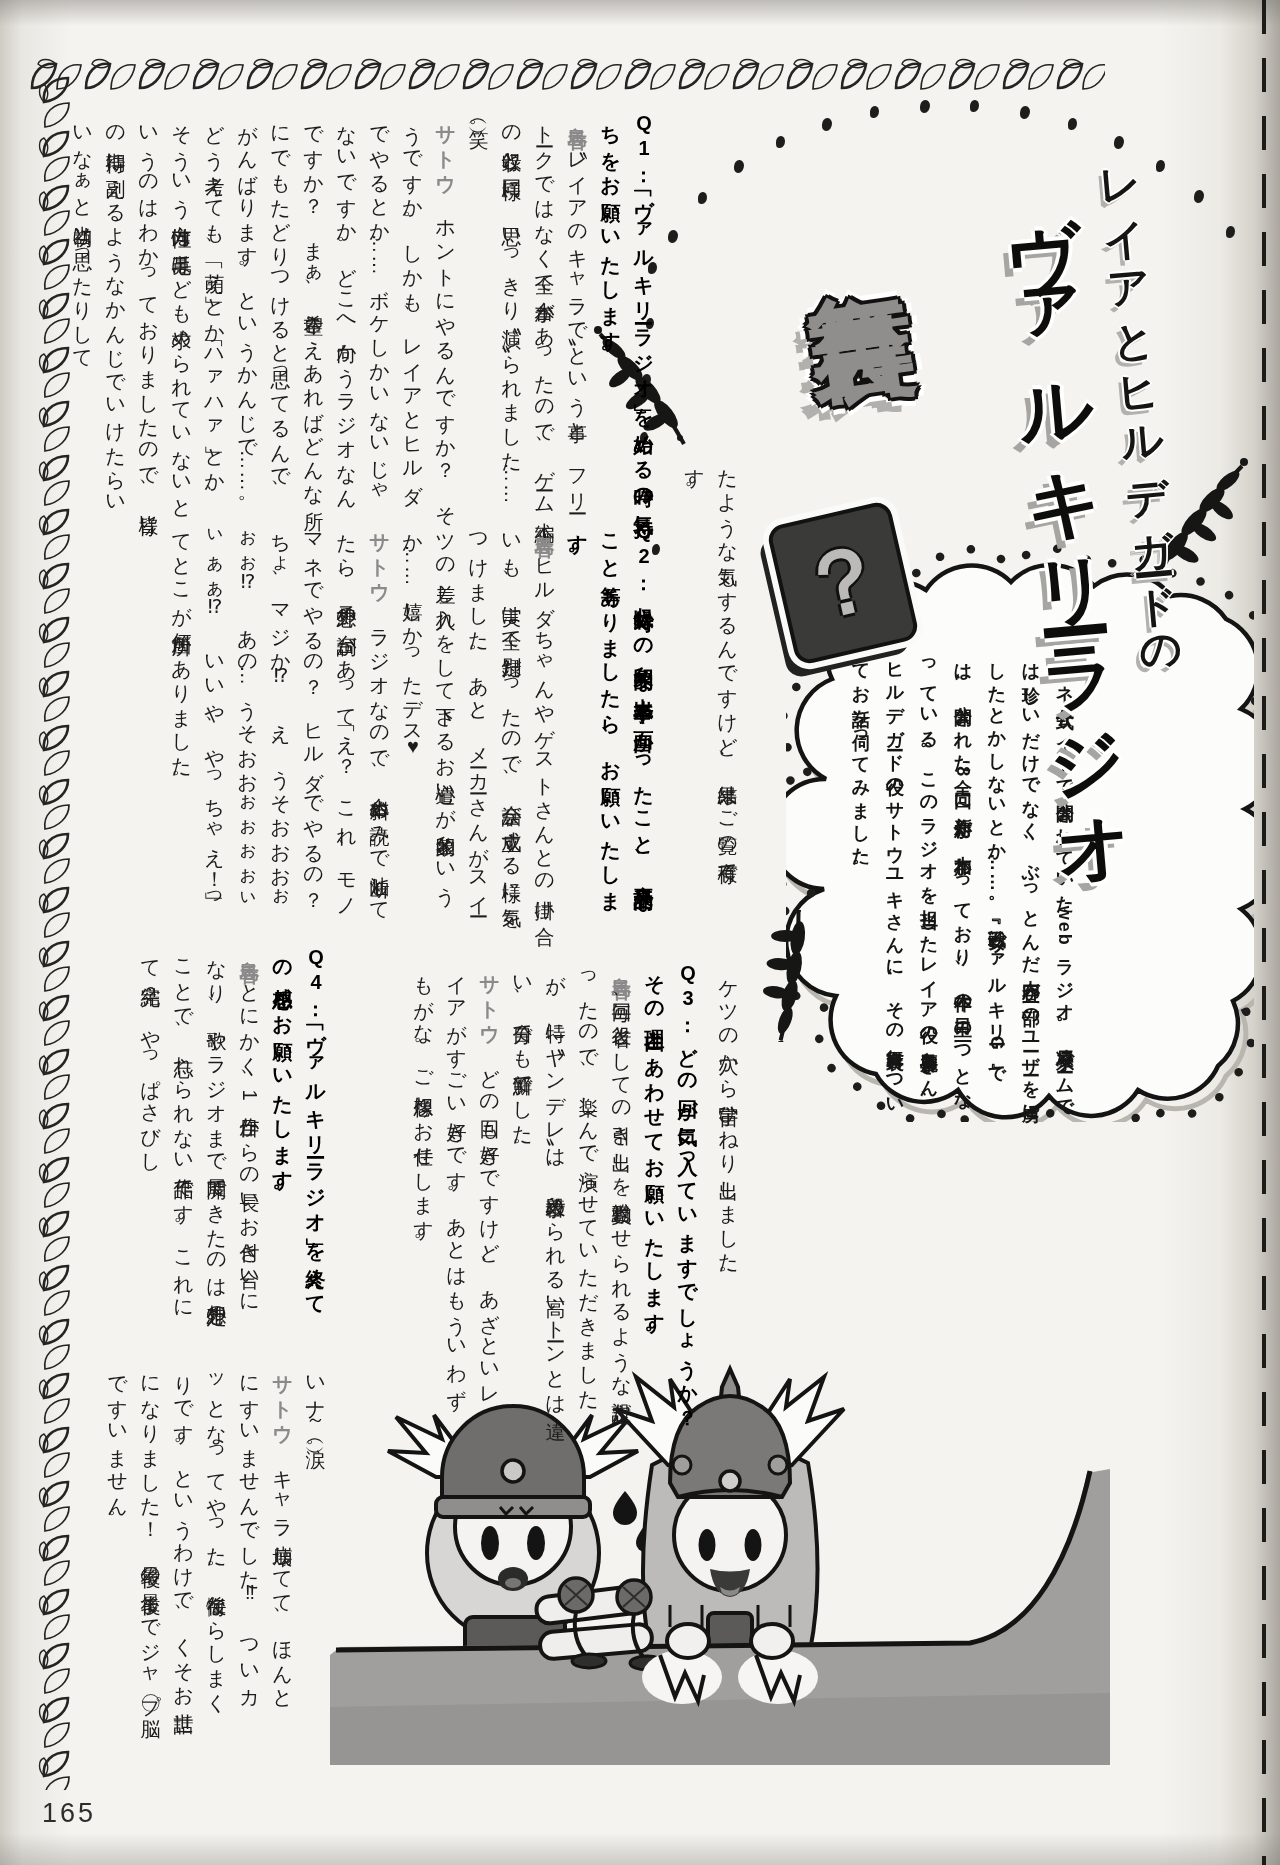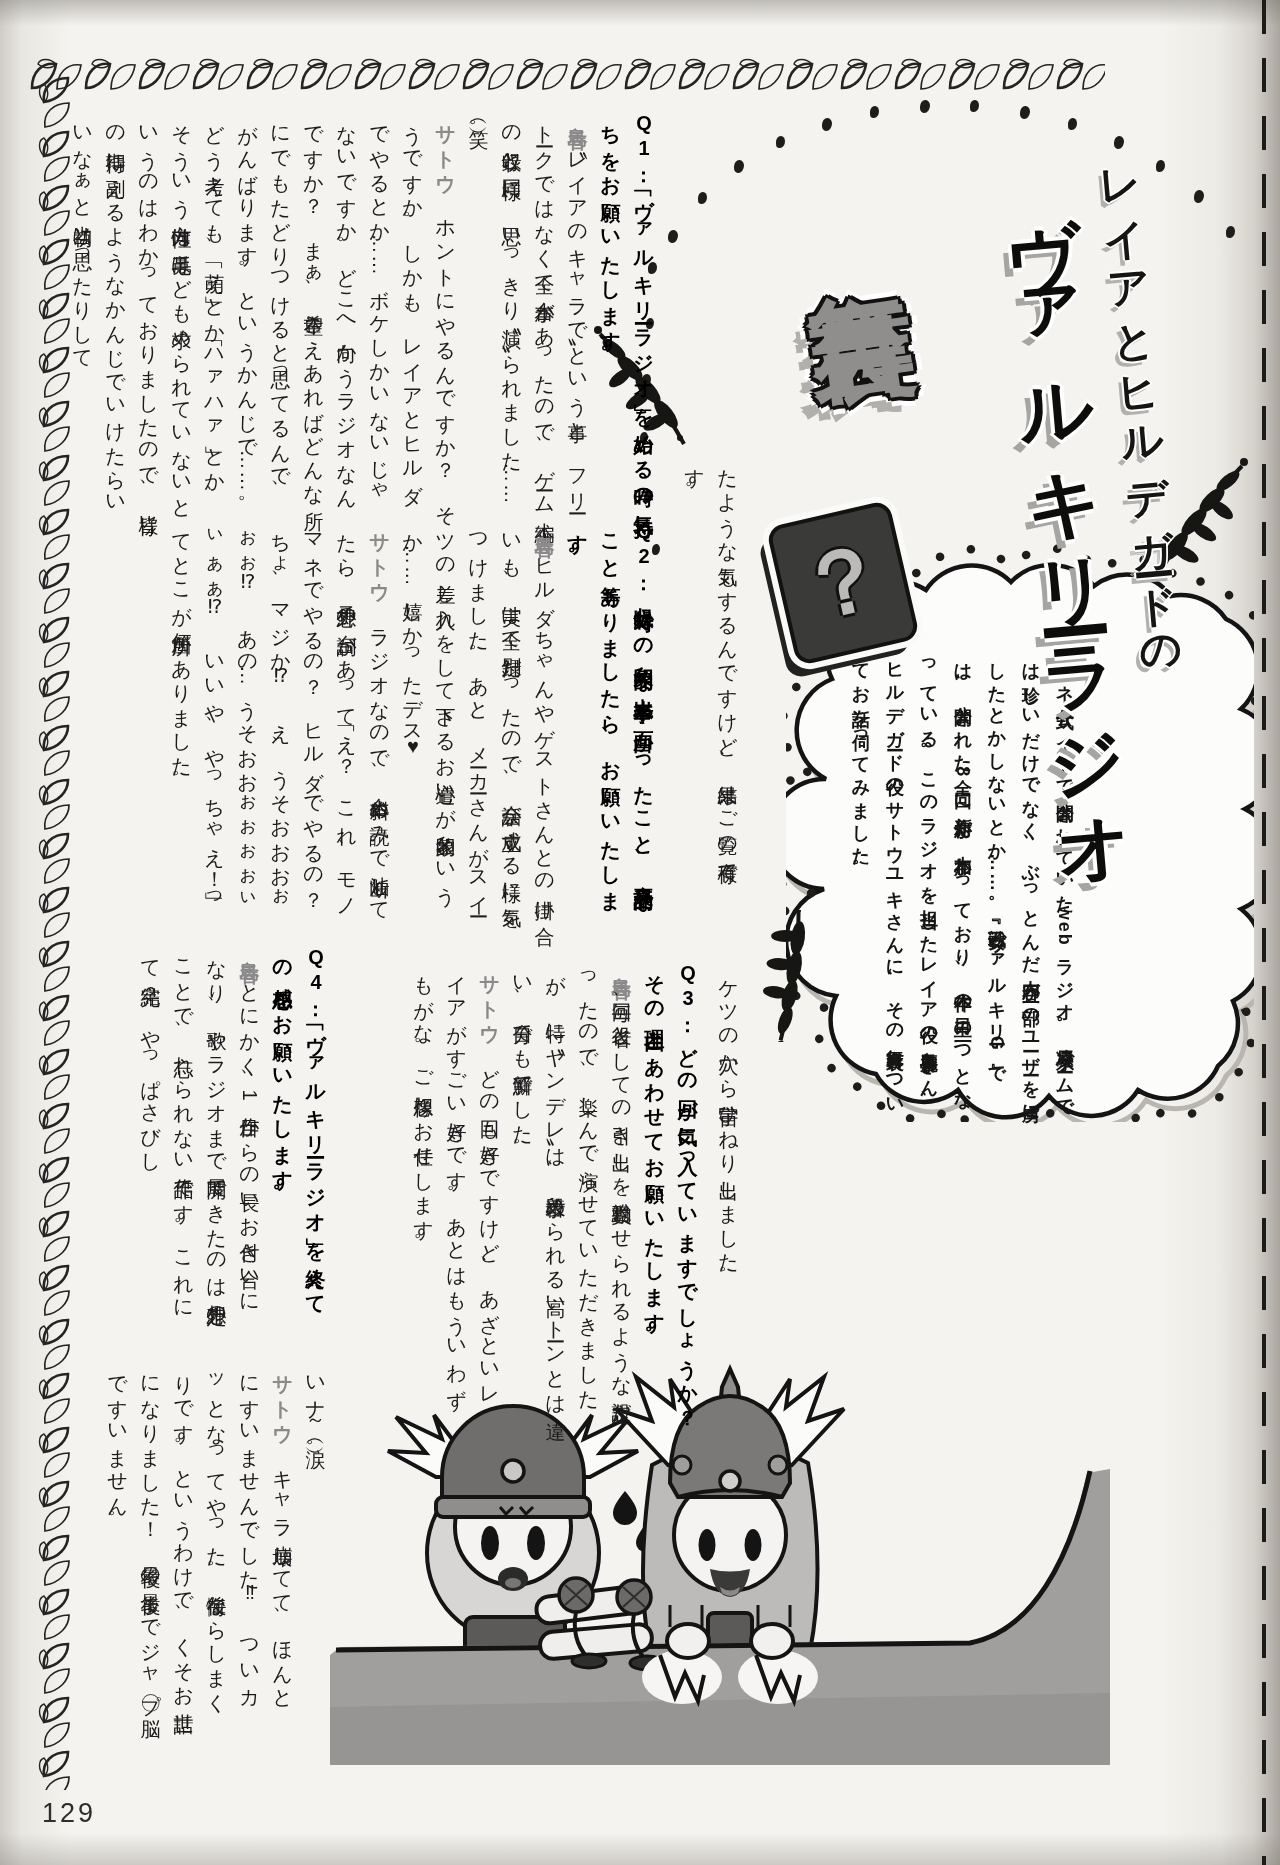--- a/index.html
+++ b/index.html
@@ -229,15 +229,15 @@
       <ellipse cx="352" cy="322" rx="40" ry="27" fill="#f6f5f3"></ellipse>
       <ellipse cx="448" cy="322" rx="40" ry="27" fill="#f6f5f3"></ellipse>
       <path d="M330,300 L345,342 L355,318 L368,346 L374,320" fill="none" stroke="#141414" stroke-width="4"></path>
       <path d="M426,300 L441,342 L451,318 L464,346 L470,320" fill="none" stroke="#141414" stroke-width="4"></path>
       <path d="M340,250 v22 M372,250 v22 M428,250 v22 M460,250 v22" stroke="#141414" stroke-width="3"></path>
       <ellipse cx="358" cy="286" rx="21" ry="17" fill="#f1f0ee" stroke="#141414" stroke-width="4"></ellipse>
       <ellipse cx="442" cy="286" rx="21" ry="17" fill="#f1f0ee" stroke="#141414" stroke-width="4"></ellipse>
     </g>
   </svg>
 
-  <div class="pagenum">129</div>
+  <div class="pagenum">165</div>
 
 </div>
 
 </body></html>

